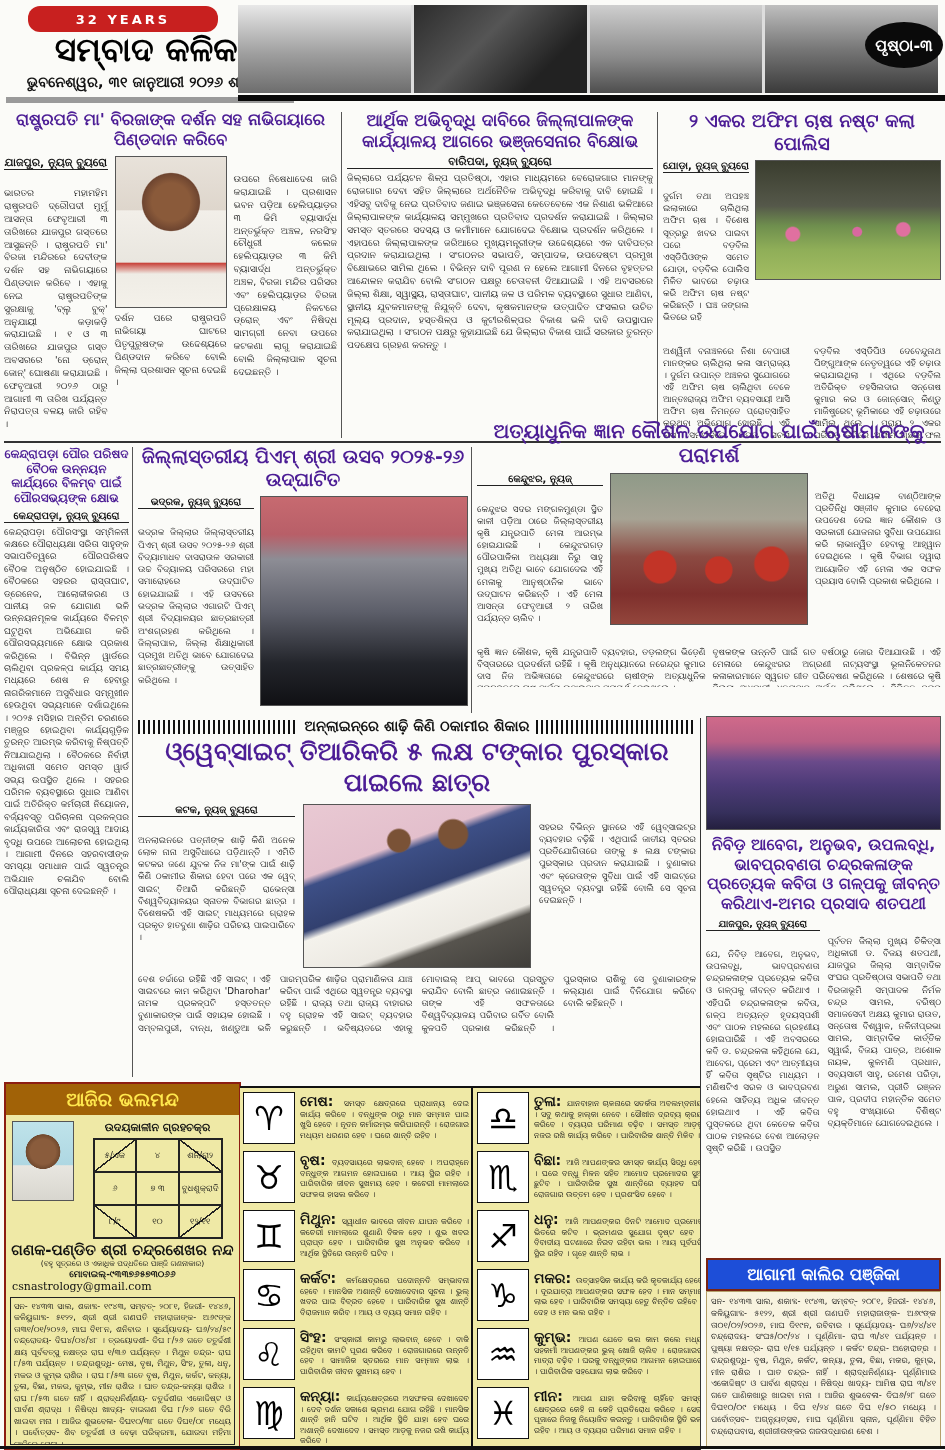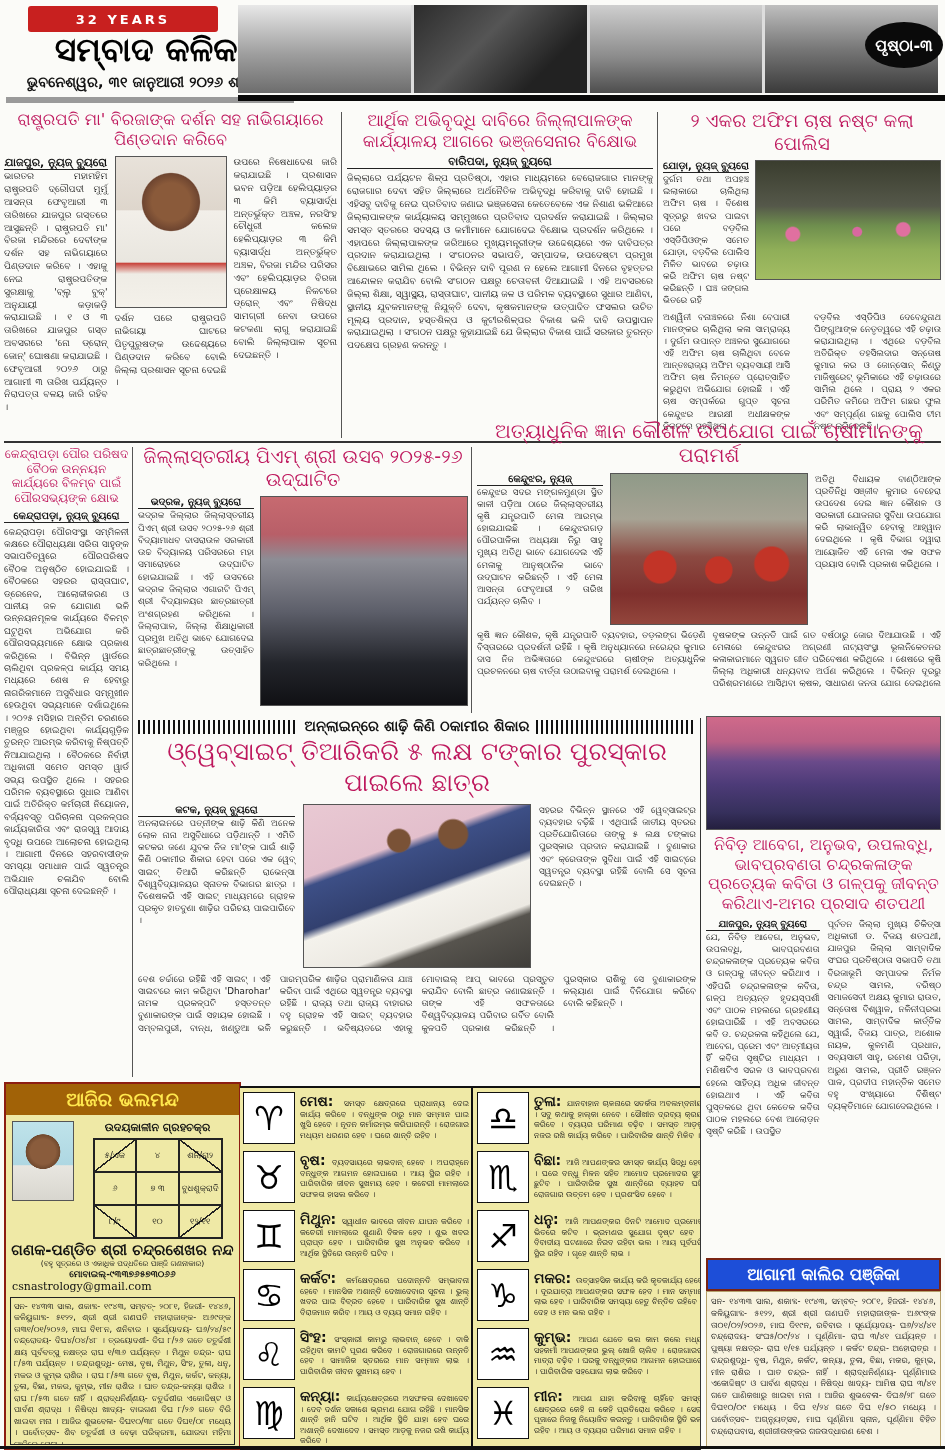--- a/index.html
+++ b/index.html
@@ -1,28 +1,28 @@
 <!DOCTYPE html>
 <html><head>
 <meta charset="utf-8">
 <style>
   html,body{margin:0;padding:0;background:#888;}
   #page{position:relative;width:945px;height:1450px;background:#fbfbf8;margin:0 auto;
         font-family:"DejaVu Sans","Liberation Sans",sans-serif;color:#111;overflow:hidden;}
   .abs{position:absolute;overflow:hidden;}
-  .headline{font-weight:normal;color:#be185d;line-height:1.22;}
+  .headline{font-weight:bold;color:#4c1d95;line-height:1.22;}
   .byline{font-weight:bold;text-align:center;font-size:11px;}
   .rule{border-bottom:1.5px solid #222;}
-  .body-txt{font-size:9.3px;line-height:1.38;text-align:justify;color:#1a1a1a;}
+  .body-txt{font-size:9.3px;line-height:1.38;text-align:justify;color:#1a1a1a;margin-top:17px;}
   .vdiv{position:absolute;width:1px;background:#555;}
   .hdiv{position:absolute;height:2px;background:#111;}
   
   .ribbon{position:absolute;left:28px;top:6px;width:190px;height:26px;background:#c8201f;
           color:#fff;font-weight:bold;font-size:13px;letter-spacing:3px;display:flex;
-          align-items:center;justify-content:center;border-radius:3px;}
+          align-items:center;justify-content:center;border-radius:12px;}
   .ribbon:before,.ribbon:after{content:"";position:absolute;top:8px;width:46px;height:24px;background:#a31316;z-index:-1;}
   .ribbon:before{left:-34px;transform:skewY(14deg);}
   .ribbon:after{right:-34px;transform:skewY(-14deg);}
   .paper-name{position:absolute;left:0;top:30px;width:300px;text-align:center;
               font-family:"DejaVu Serif","Liberation Serif",serif;font-weight:bold;font-size:33px;color:#000;}
   .dateline{position:absolute;left:0;top:74px;width:300px;text-align:center;font-weight:bold;font-size:14.5px;}
   .graybar{position:absolute;left:6px;top:97px;width:288px;height:6px;background:#9a9a9a;}
   .collage{position:absolute;left:238px;top:5px;width:700px;height:88px;background:#ddd;display:flex;gap:3px;}
   .collage>div{flex:1;}
   .tile1{background:linear-gradient(180deg,#e8e8e8,#9f9f9f 55%,#6d6d6d);}

